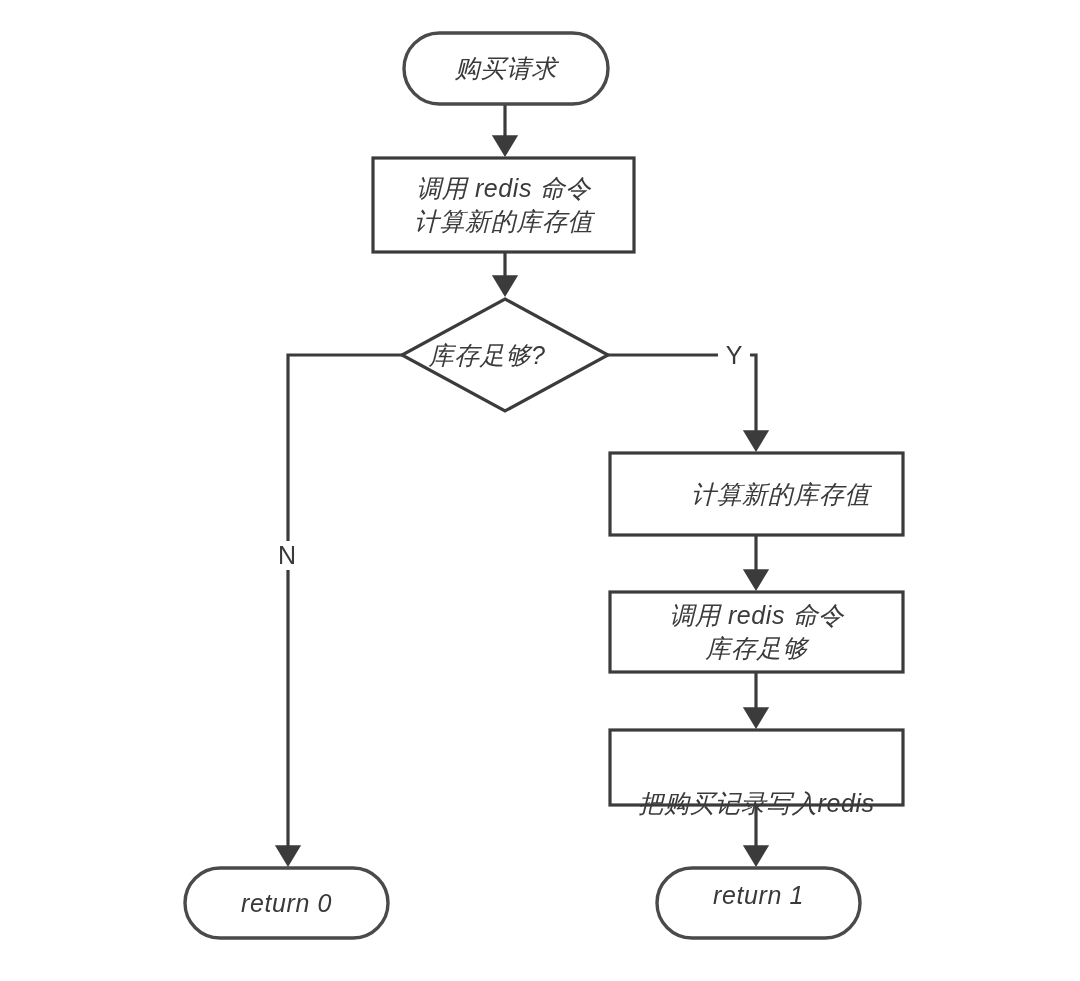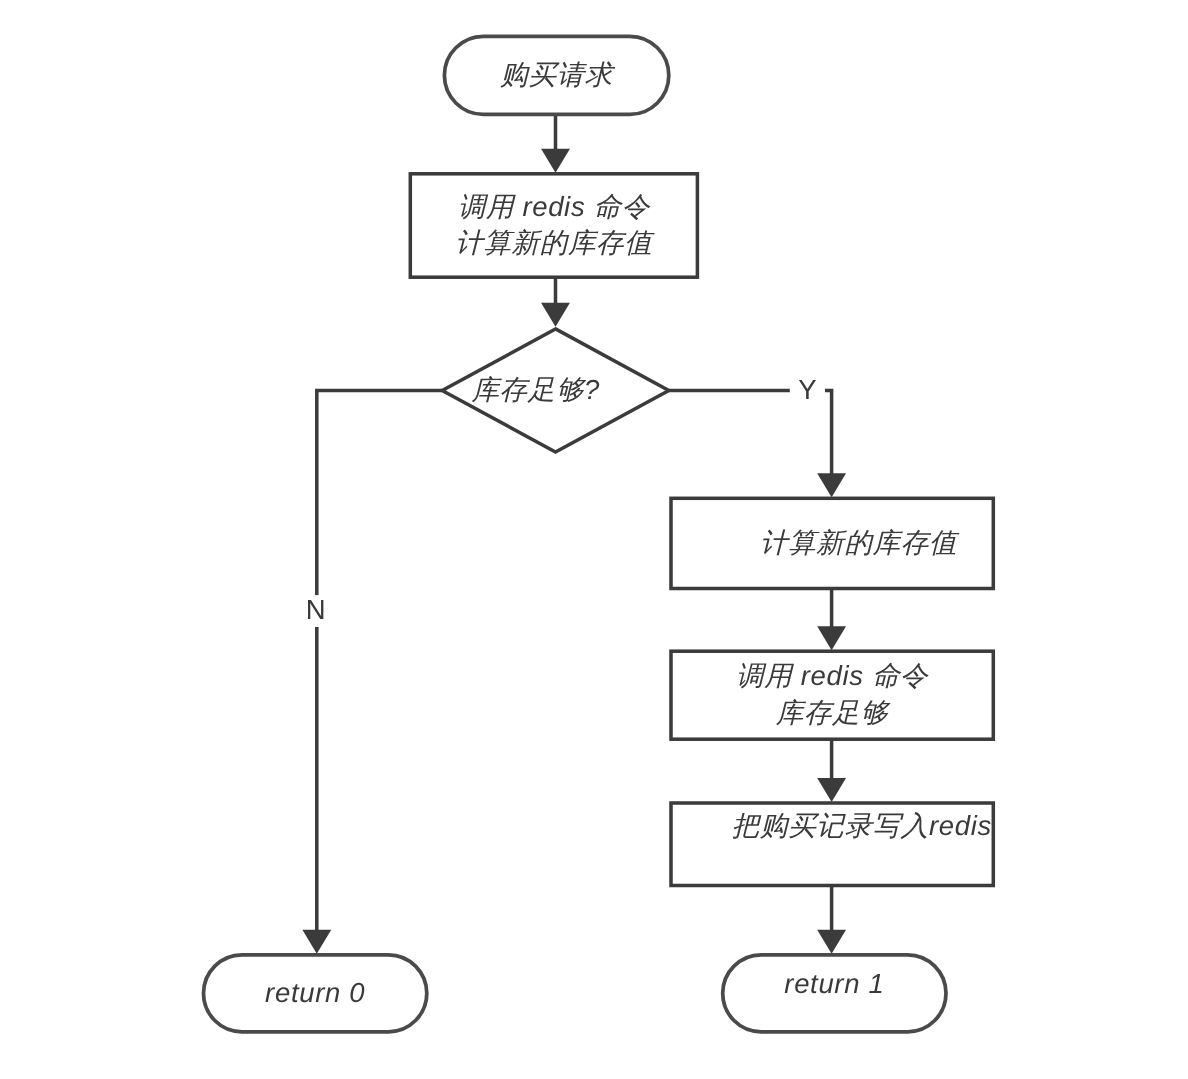--- a/index.html
+++ b/index.html
@@ -126,21 +126,21 @@
 
   <div class="node-text" style="left:610px; top:453px; width:293px; height:82px;margin-left:24px;">
     <span class="line">计算新的库存值</span>
   </div>
 
   <div class="node-text" style="left:610px; top:592px; width:293px; height:80px;">
     <span class="line">调用 redis 命令</span>
     <span class="line">库存足够</span>
   </div>
 
-  <div class="node-text" style="left:610px; top:714px; width:293px; height:75px;padding-left:27px;">
+  <div class="node-text" style="left:610px; top:766px; width:293px; height:75px;">
     <span class="line">把购买记录写入redis</span>
   </div>
 
   <div class="node-text" style="left:185px; top:868px; width:203px; height:70px;">
     <span class="line">return 0</span>
   </div>
 
   <div class="node-text" style="left:657px; top:868px; width:203px; height:54px;">
     <span class="line">return 1</span>
   </div>

